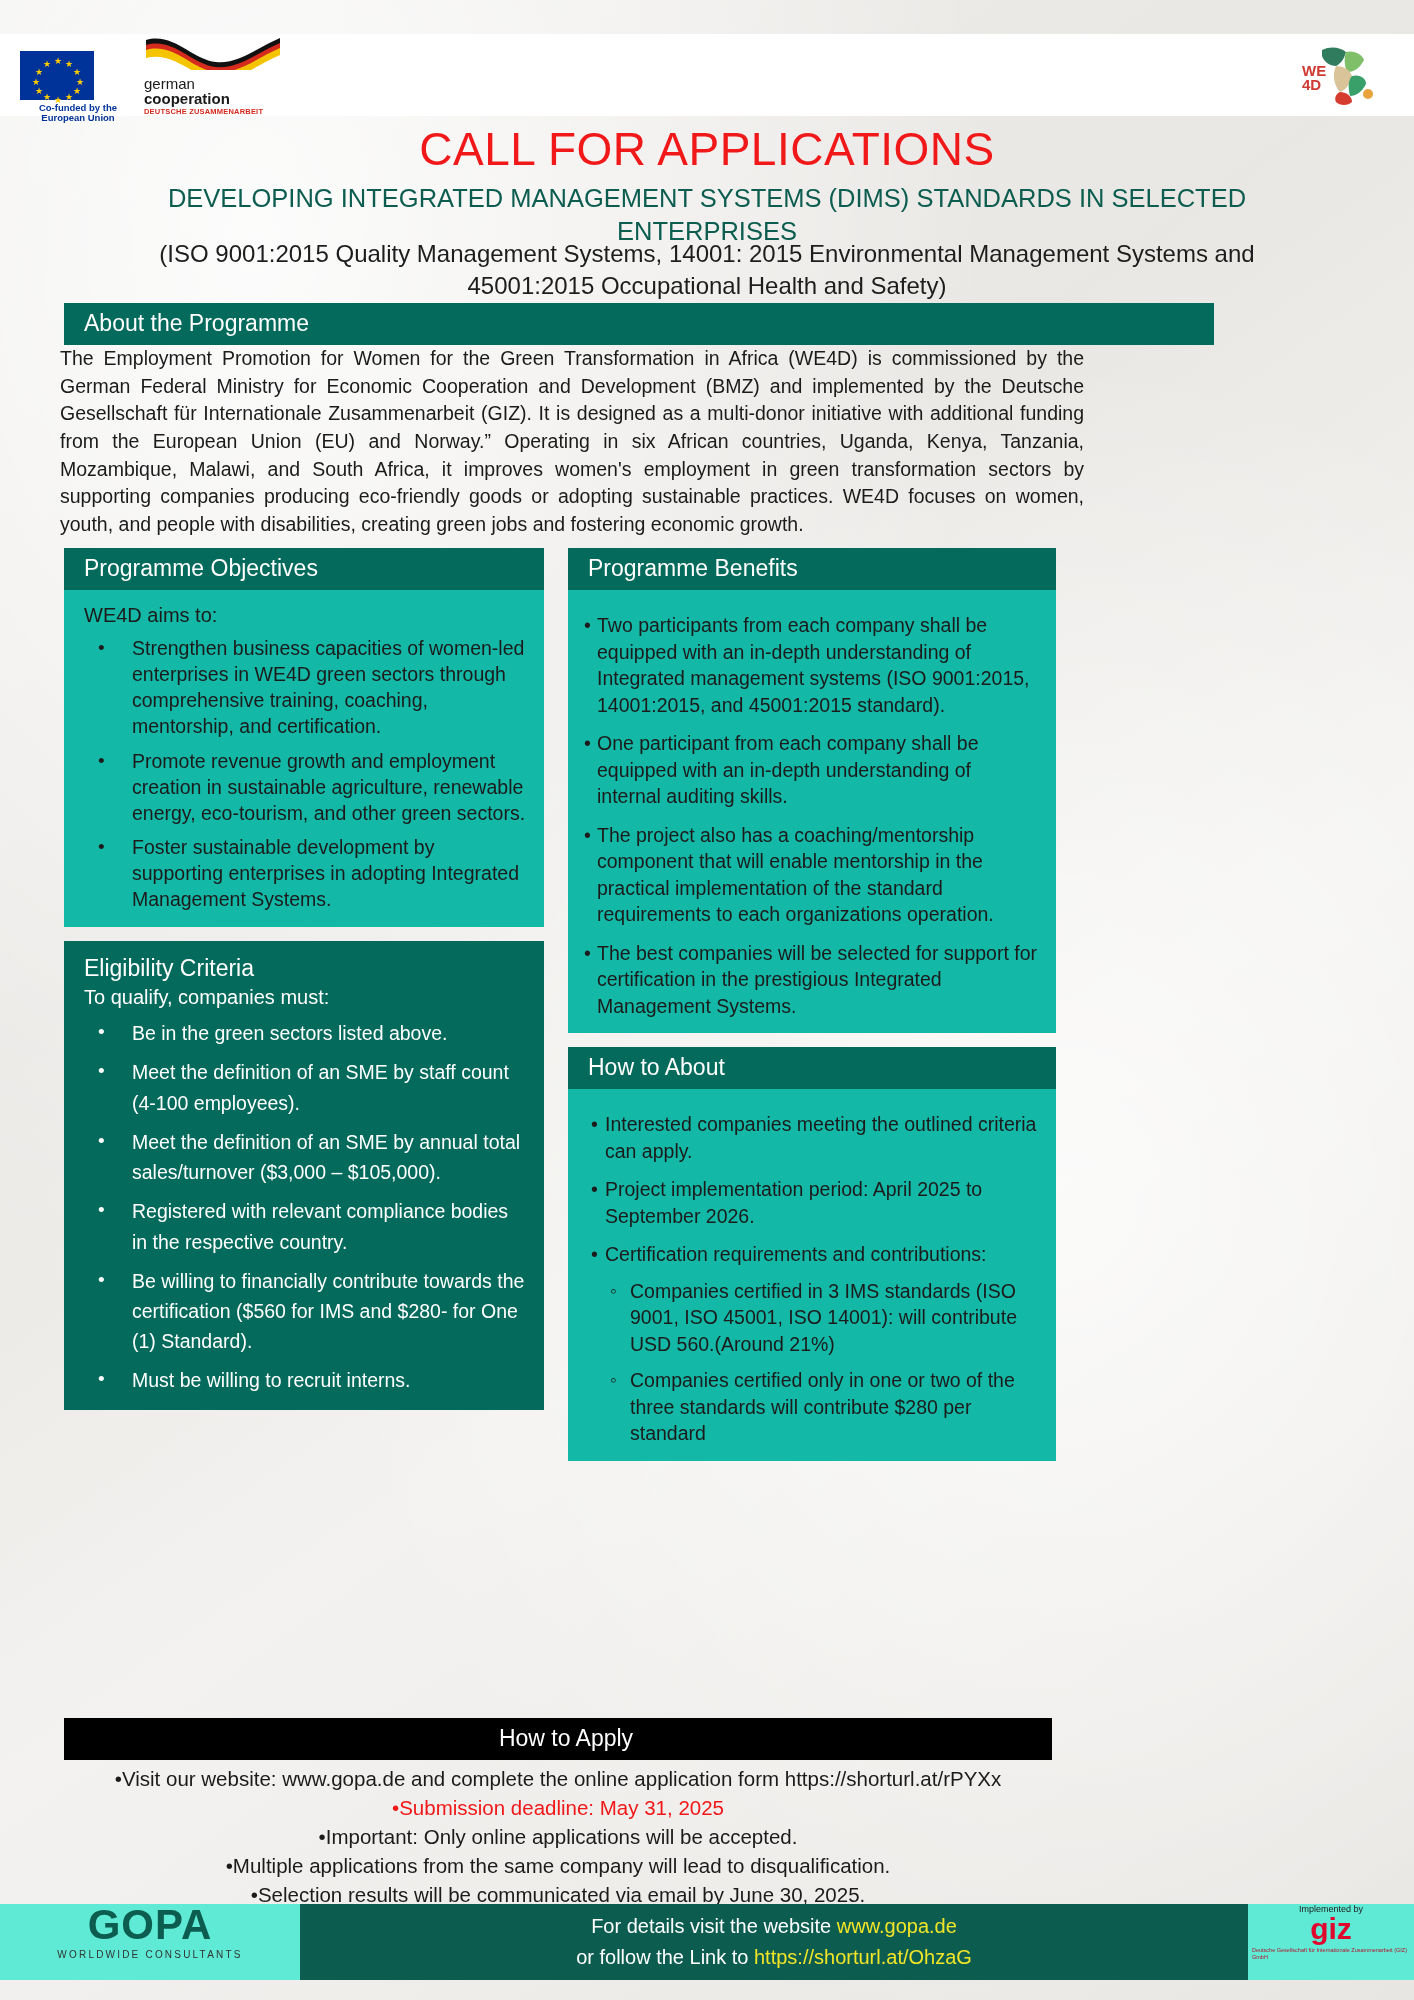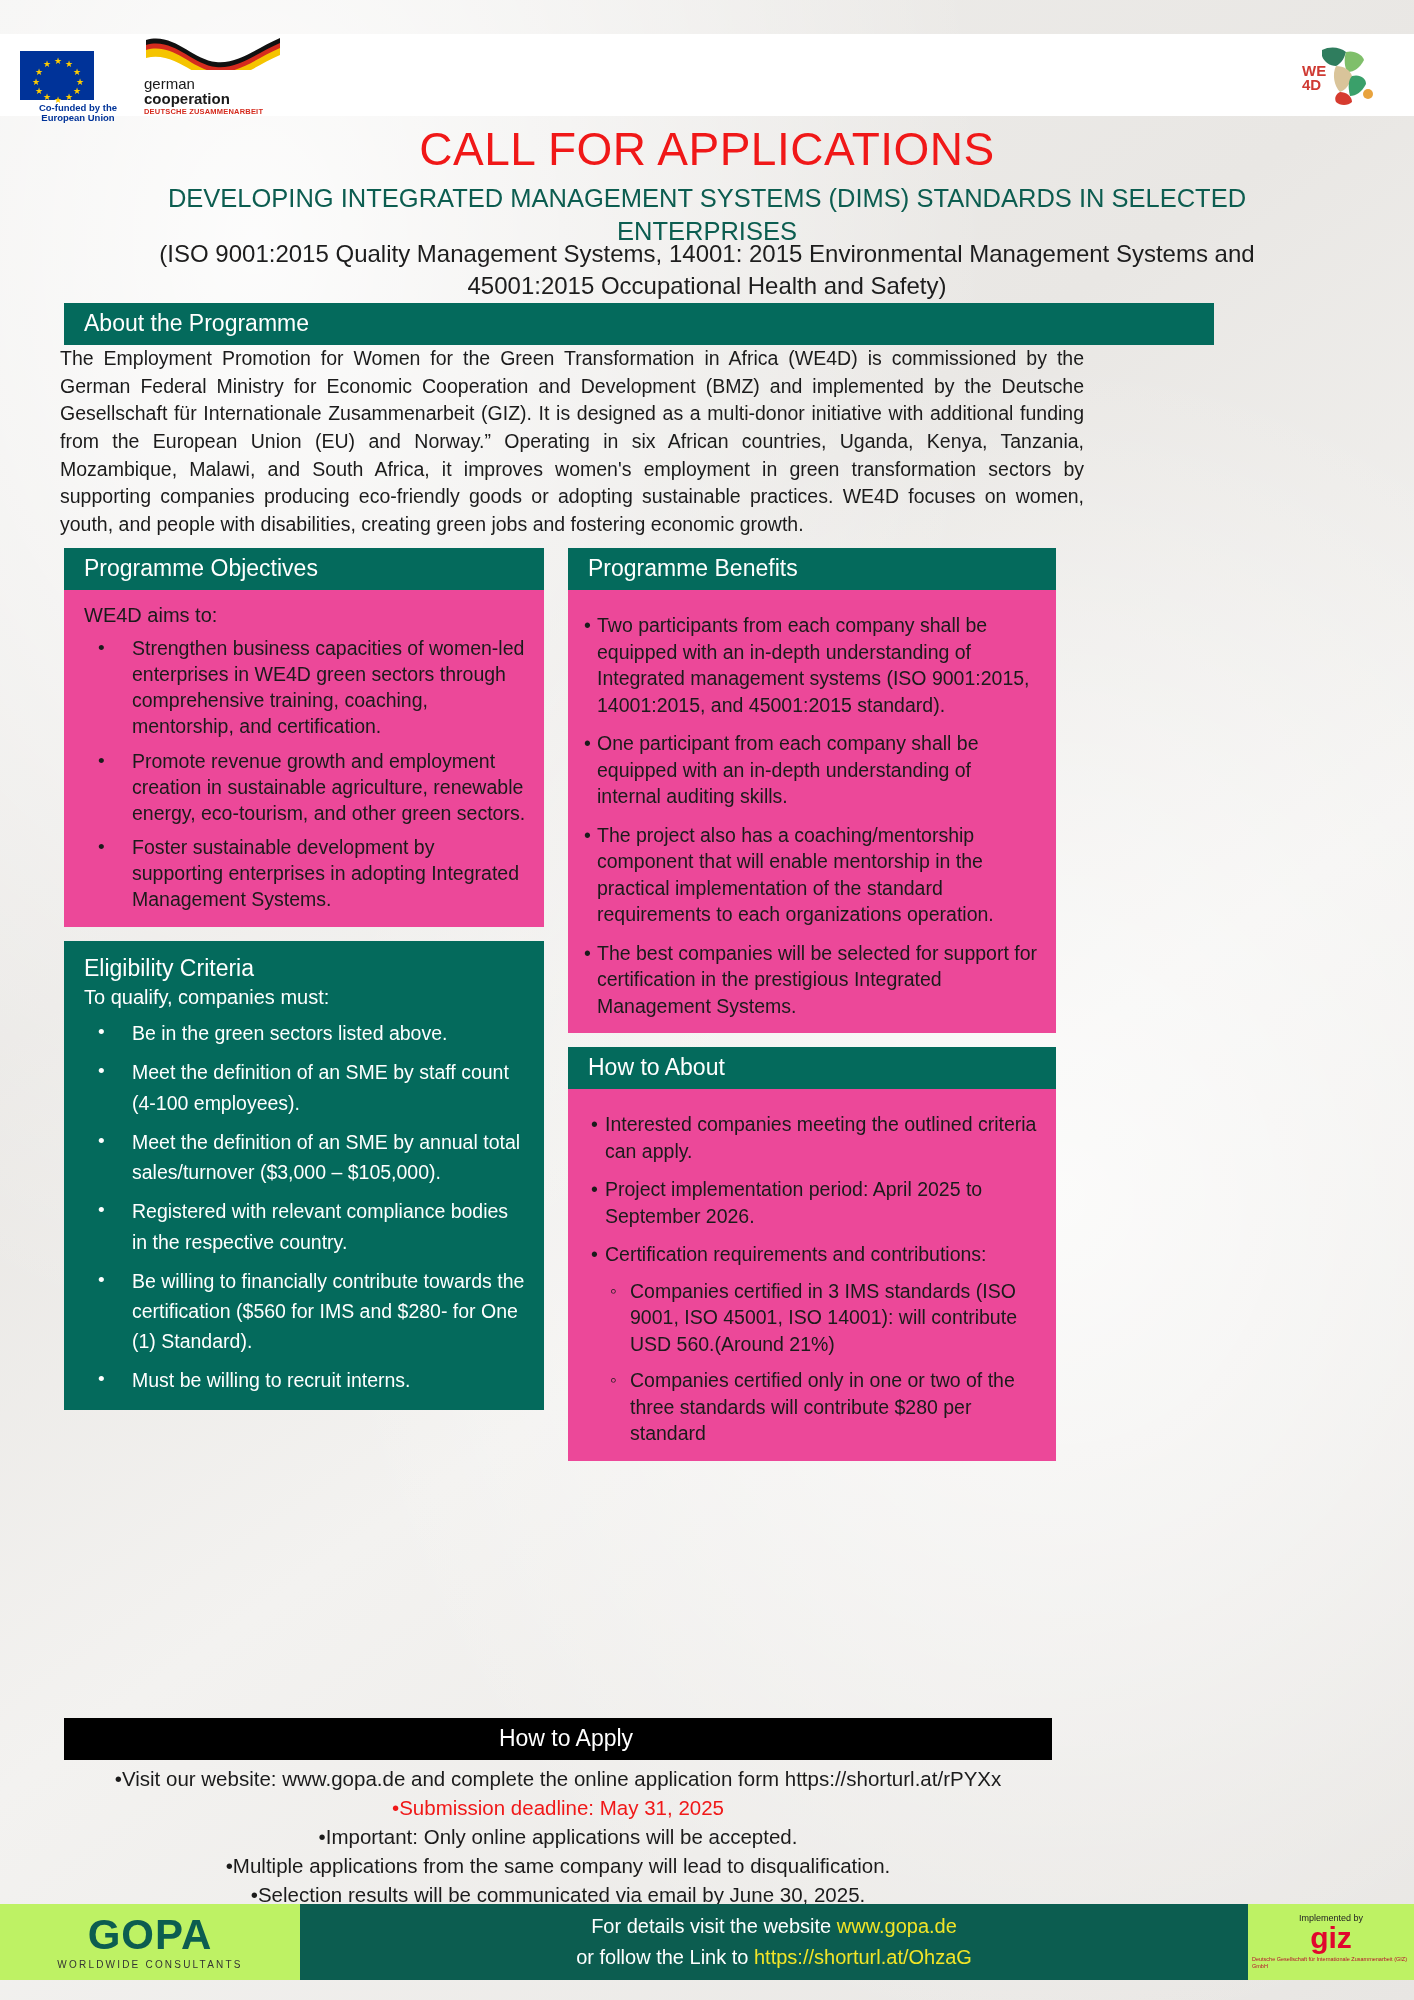--- a/index.html
+++ b/index.html
@@ -76,21 +76,21 @@
   .about-body {
     position: absolute; left: 60px; top: 345px; width: 1024px;
     font-size: 19.5px; color: #1b1b1b; line-height: 1.42;
     text-align: justify;
   }
 
   
   .col-left  { position: absolute; left: 64px; top: 548px; width: 480px; }
   .col-right { position: absolute; left: 568px; top: 548px; width: 488px; }
 
-  .panel { background: #ec4899; padding: 10px 16px 14px 16px; }
+  .panel { background: #14b8a6; padding: 10px 16px 14px 16px; }
   .panel.teal { background: #046a5c; color: #ffffff; }
 
   .lead { font-size: 20px; color: #1b1b1b; margin: 4px 0 2px 4px; }
   .panel.teal .lead { color: #ffffff; }
   .panel.teal .hdr { font-size: 23px; color: #fff; margin: 4px 0 2px 4px; }
 
   ul.dots { list-style: none; margin: 0; padding: 0; }
   ul.dots > li {
     position: relative; padding-left: 52px; margin-top: 9px;
     font-size: 19.5px; line-height: 1.33; color: #1b1b1b;
@@ -125,21 +125,21 @@
   
   .apply-bar { position: absolute; left: 64px; top: 1718px; width: 988px; }
   .apply-lines {
     position: absolute; left: 64px; top: 1764px; width: 988px;
     text-align: center; font-size: 20.5px; line-height: 1.42; color: #1b1b1b;
   }
   .apply-lines .red { color: #f01818; }
 
   
   .footer { position: absolute; left: 0; top: 1904px; width: 1414px; height: 76px;
-            background: #bef264; display: flex; align-items: center; }
+            background: #5eead4; display: flex; align-items: flex-start; }
   .gopa { width: 300px; text-align: center; flex: none; }
   .gopa-word { font-size: 42px; font-weight: bold; color: #0c5d50; letter-spacing: 1px; line-height: 1; }
   .gopa-sub { font-size: 10px; color: #333; letter-spacing: 2.2px; margin-top: 3px; }
   .foot-green {
     flex: none; width: 948px; height: 76px; background: #0c5d50; color: #ffffff;
     display: flex; flex-direction: column; align-items: center; justify-content: center;
     font-size: 20px; line-height: 1.55;
   }
   .foot-green a, .foot-green .lnk { color: #f2e527; text-decoration: none; }
   .giz { flex: 1; text-align: center; }

